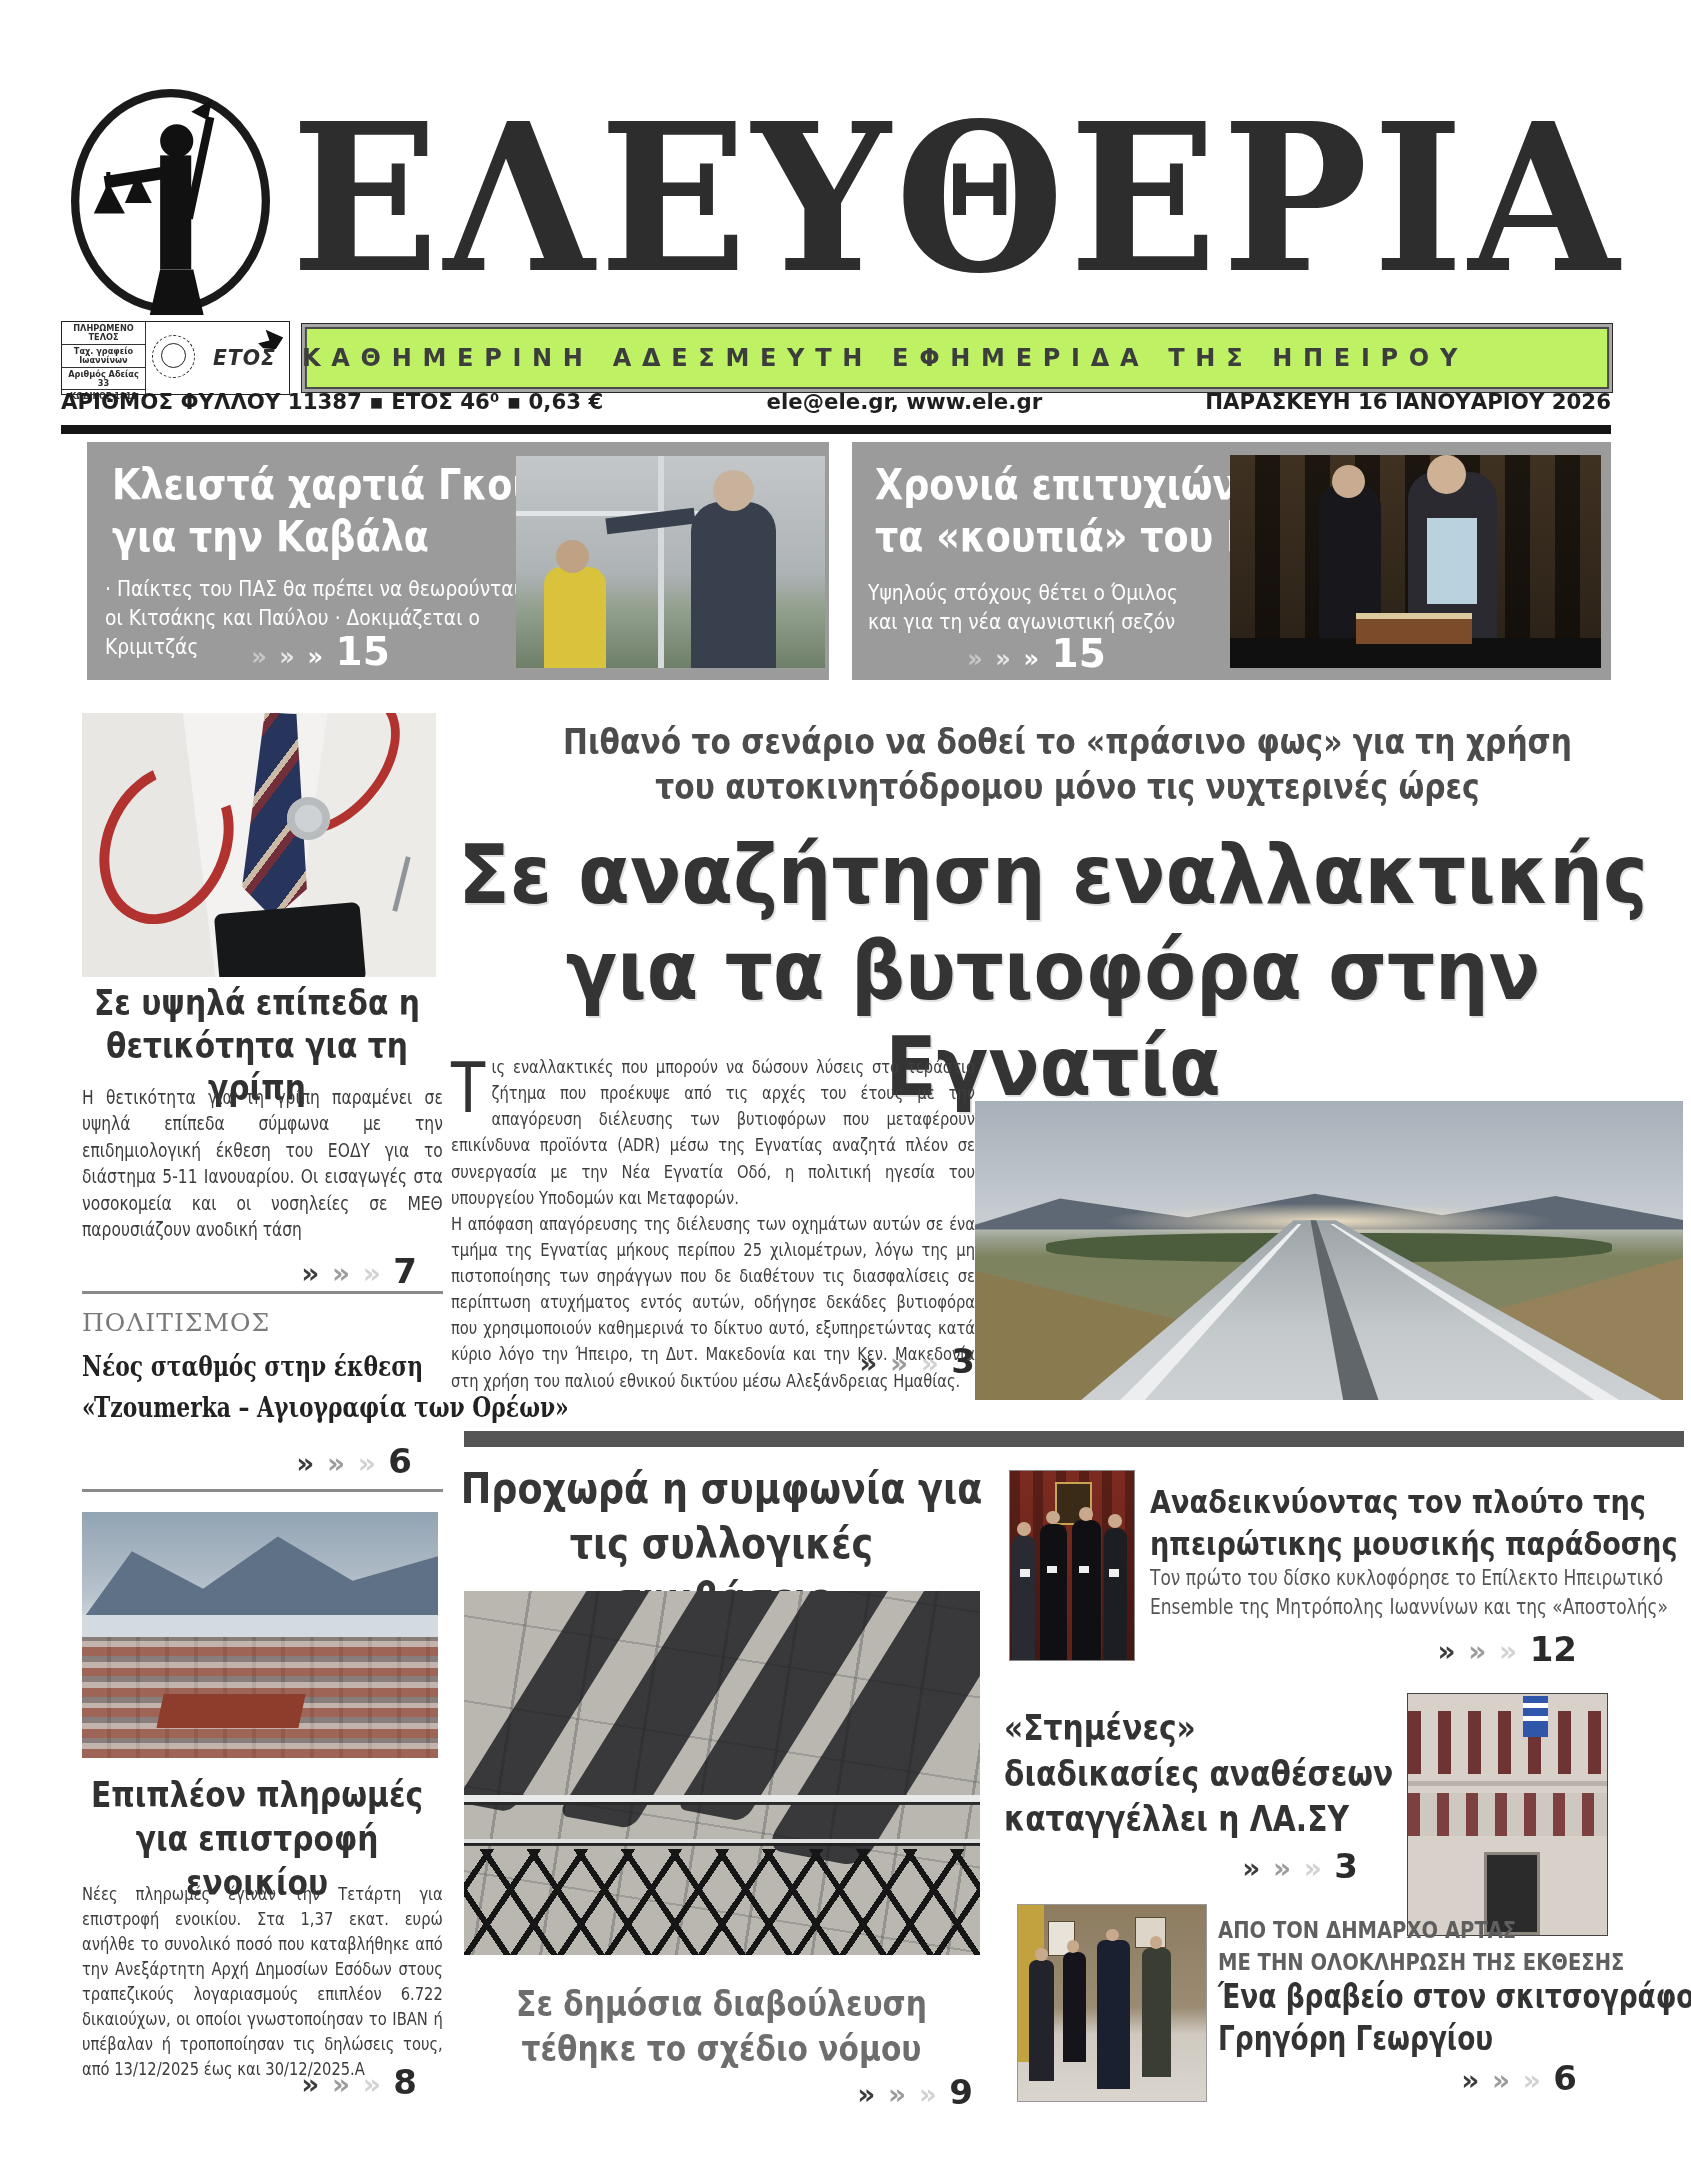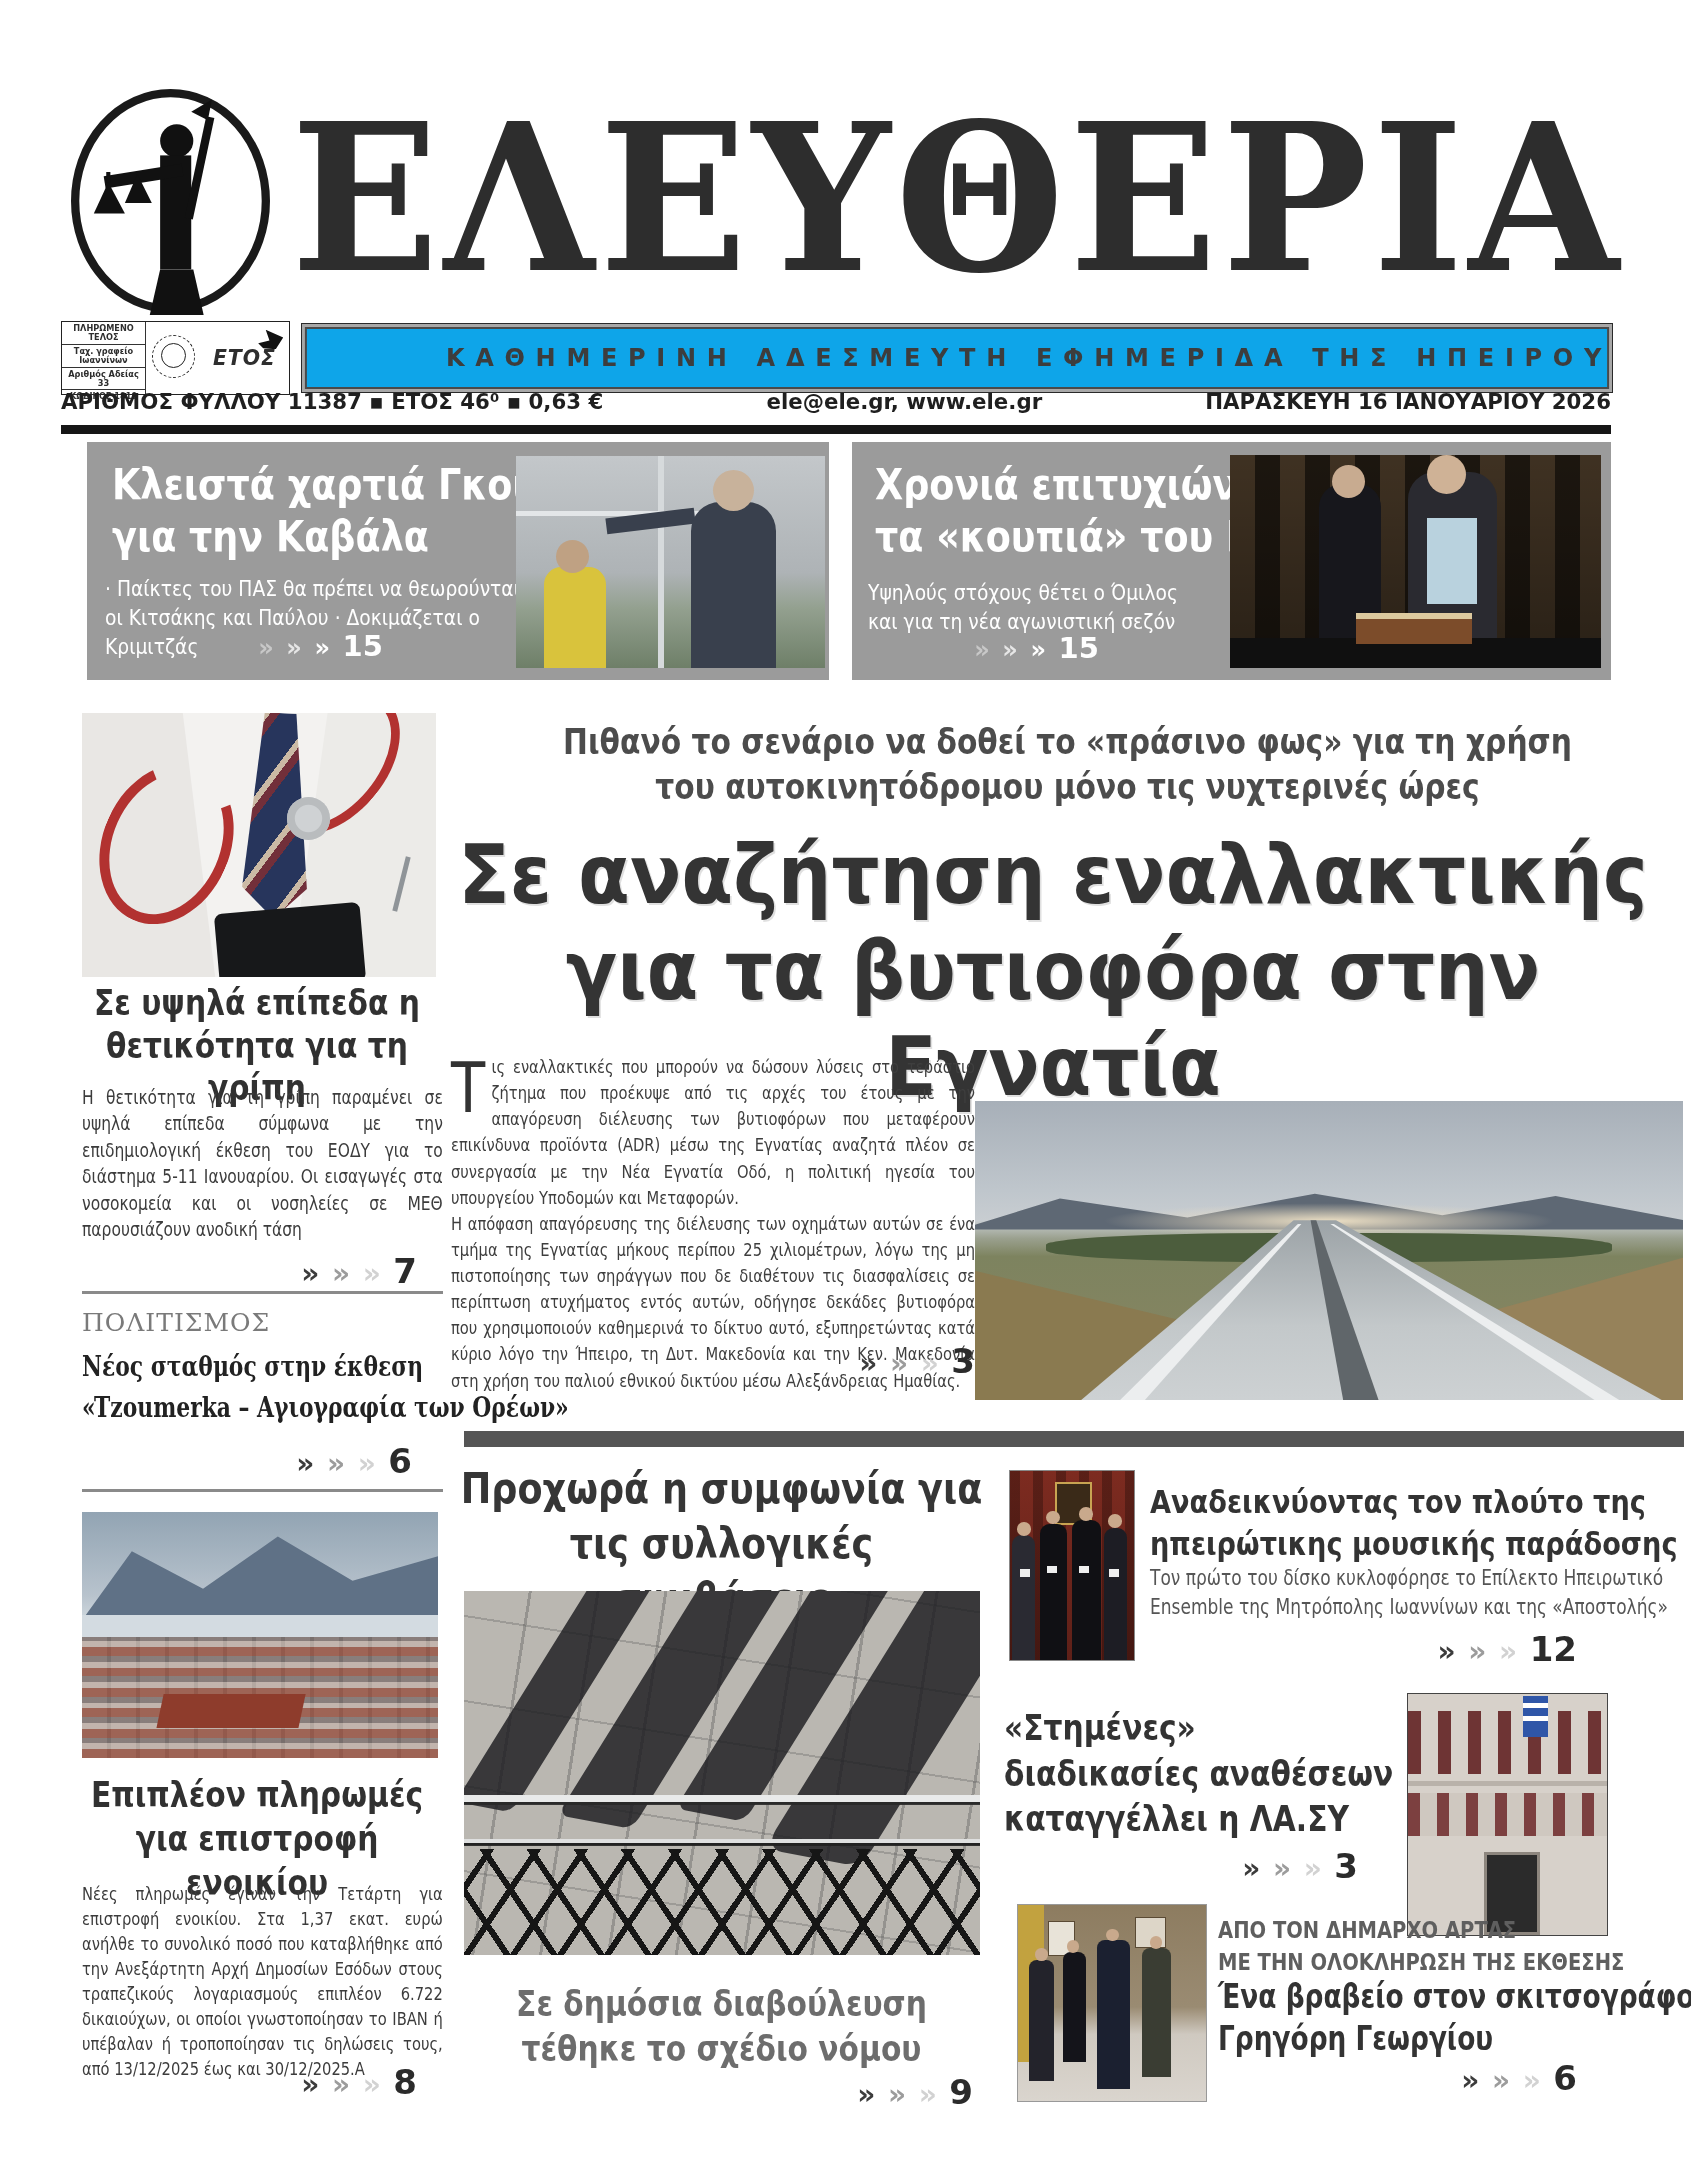--- a/index.html
+++ b/index.html
@@ -25,38 +25,38 @@
   .stamp-cell:last-child{border-bottom:none;}
   .seal{width:54px;position:relative;border-right:0;}
   .seal:before{content:"";position:absolute;left:5.8px;top:12.6px;width:41px;height:41px;
     border:1.9px dashed #222;border-radius:50%;}
   .seal:after{content:"";position:absolute;left:14.6px;top:21.3px;width:23px;height:23px;
     border:1.5px solid #222;border-radius:50%;}
   .elta{flex:1;display:flex;align-items:center;justify-content:center;position:relative;
     font-size:20.4px;font-weight:800;font-style:italic;letter-spacing:1px;}
   .elta:after{content:"";position:absolute;right:5.8px;top:7.8px;width:25px;height:19.4px;background:#111;
     clip-path:polygon(0 70%,45% 55%,30% 0,100% 40%,70% 100%,20% 95%);}
-  .tagline{left:301px;top:323px;width:1310px;height:68px;background:#0ea5e9;border:1.9px solid #2a2a2a;
+  .tagline{left:301px;top:323px;width:1310px;height:68px;background:#bef264;border:1.9px solid #2a2a2a;
     box-shadow:inset 0 0 0 2.9px #a8a8a8, inset 0 0 0 4.9px #4a4a4a;
-    display:flex;align-items:center;justify-content:flex-end;}
+    display:flex;align-items:center;justify-content:flex-start;}
   .tagline span{font-size:24px;font-weight:bold;letter-spacing:10.7px;color:#3d3d3d;white-space:nowrap;}
   .infoline{left:61px;top:389px;width:1550px;display:flex;justify-content:space-between;align-items:baseline;
     font-size:21.3px;font-weight:bold;color:#1f1f1f;}
   .blackbar{left:61px;top:425px;width:1550px;height:8.7px;background:#161616;}
 
   
   .ref{display:flex;gap:12.6px;justify-content:flex-end;align-items:baseline;font-weight:bold;}
   .ref.center{justify-content:center;}
   .ref .ch{font-size:28px;line-height:1;}
   .ref .num{font-size:34px;line-height:1;}
   .ref.dark .ch1{color:#3c3c3c;} .ref.dark .ch2{color:#9c9c9c;} .ref.dark .ch3{color:#d2d2d2;}
   .ref.dark .num{color:#2b2b2b;}
   .ref.light .ch1{color:rgba(255,255,255,.45);} .ref.light .ch2{color:rgba(255,255,255,.75);}
   .ref.light .ch3{color:#fff;} .ref.light .num{color:#fff;}
-  .ref.small .ch{font-size:24px;} .ref.small .num{font-size:29px;text-align:right;}
+  .ref.small .ch{font-size:24px;} .ref.small .num{font-size:39px;text-align:right;}
 
   
   .graybox{background:#9b9b9b;color:#fff;}
   .box1{left:87px;top:442px;width:742px;height:238px;}
   .box2{left:852px;top:442px;width:759px;height:238px;}
   .boxtitle{font-size:43px;line-height:1.22;font-weight:bold;white-space:nowrap;}
   .boxsub{font-size:22px;line-height:1.32;font-weight:500;}
 
   
   .ph{overflow:hidden;position:absolute;}

